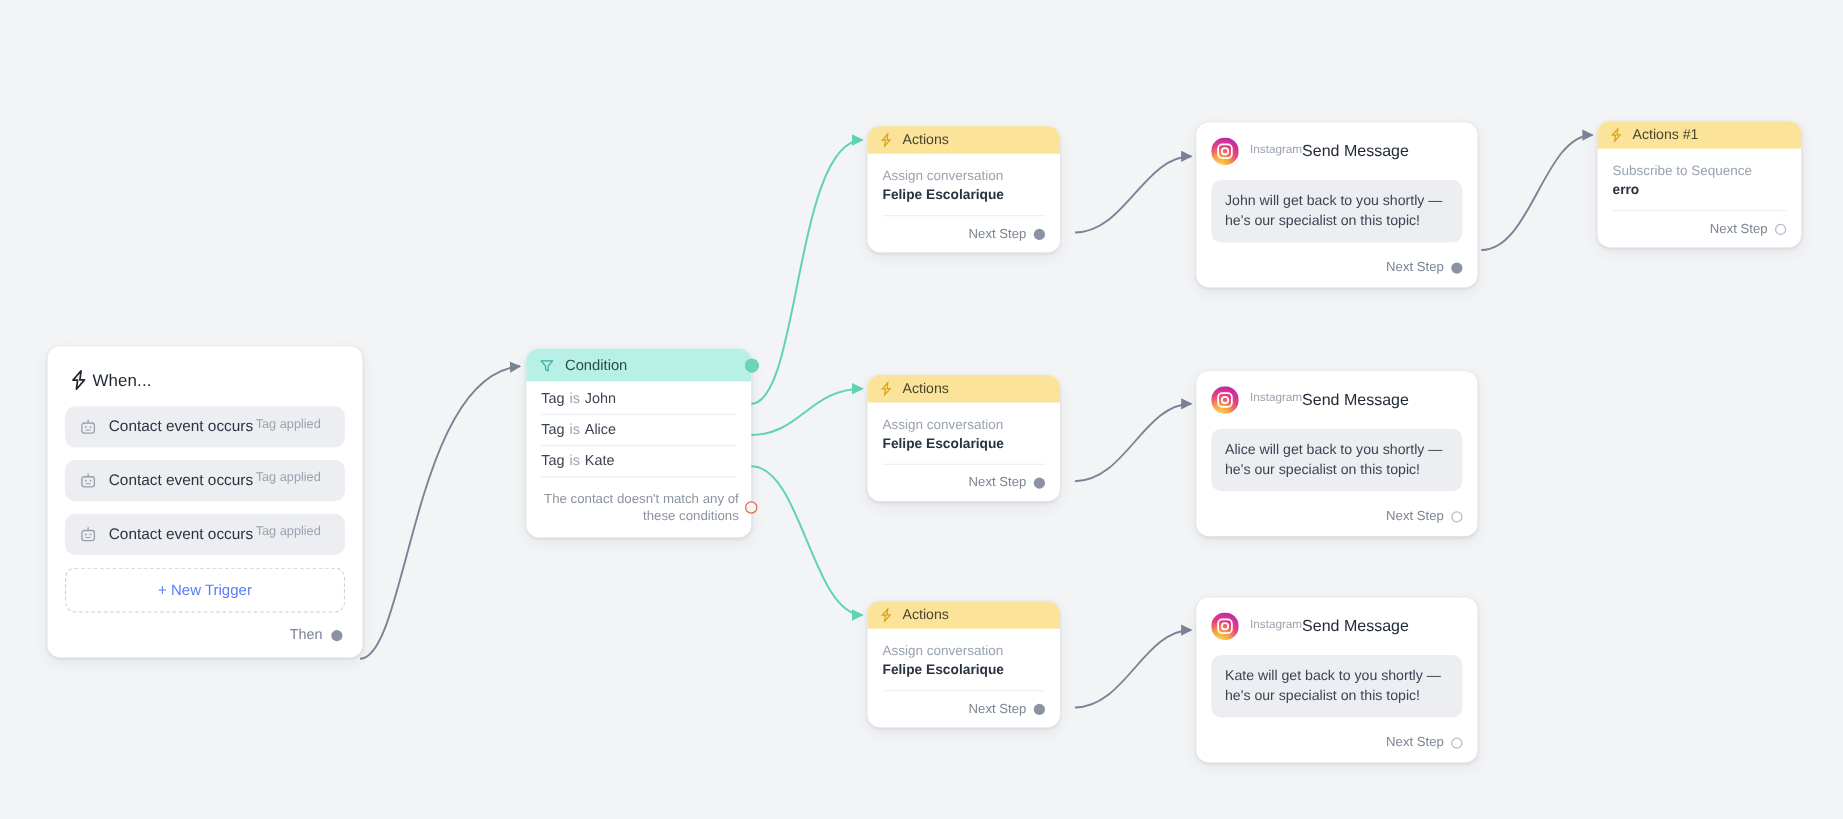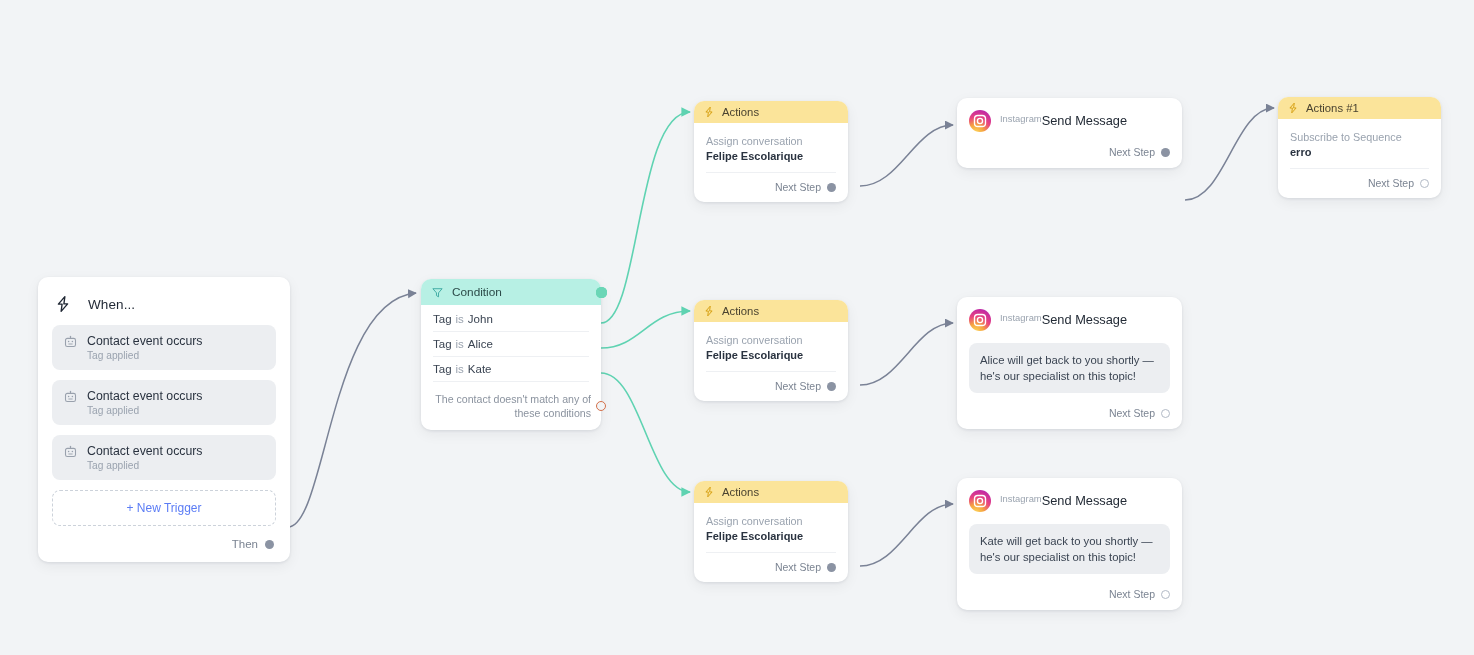--- a/index.html
+++ b/index.html
@@ -23,30 +23,30 @@
   .node {
     position: absolute;
     background: #ffffff;
     border-radius: 10px;
     box-shadow: 0 1px 3px rgba(16,24,40,.09), 0 4px 14px rgba(16,24,40,.06);
     z-index: 2;
   }
 
   
   #trigger-node { left: 38px; top: 277px; width: 252px; padding: 12px 14px 10px; }
-  .when-head { display: flex; align-items: center; gap: 16px; padding: 6px 2px 12px 2px; }
+  .when-head { display: flex; align-items: center; gap: 2px; padding: 6px 2px 12px 2px; }
   .when-head .title { font-size: 13.5px; color: #1f2733; letter-spacing: .1px; }
   .trigger-row {
     background: #eceef1;
     border-radius: 8px;
     padding: 9px 11px;
     display: flex; align-items: flex-start; gap: 9px;
     margin-bottom: 10px;
   }
-  .trigger-row .tx { display: flex; flex-direction: column; gap: 2px; }
+  .trigger-row .tx { display: flex; gap: 2px; }
   .trigger-row .t1 { font-size: 12.3px; color: #2a3340; }
   .trigger-row .t2 { font-size: 10.2px; color: #9aa3af; }
   .new-trigger {
     border: 1px dashed #ccd2da;
     border-radius: 8px;
     height: 36px;
     display: flex; align-items: center; justify-content: center;
     font-size: 12px; color: #5b7cf5;
     margin-top: 2px;
   }
@@ -339,20 +339,21 @@
           <circle cx="12" cy="12" r="12" fill="url(#ig1)"></circle>
           <rect x="6" y="6" width="12" height="12" rx="3.6" fill="none" stroke="#fff" stroke-width="1.5"></rect>
           <circle cx="12" cy="12" r="2.8" fill="none" stroke="#fff" stroke-width="1.5"></circle>
         </svg>
       </span>
       <span class="tt">
         <span class="t1">Instagram</span>
         <span class="t2">Send Message</span>
       </span>
     </div>
+    <div class="bubble">John will get back to you shortly — he's our specialist on this topic!</div>
     <div class="next-step">
       <span>Next Step</span>
       <span class="port-dot"></span>
     </div>
   </div>
 
   <div class="node msg-node" style="left:957px; top:297px;">
     <div class="msg-head">
       <span class="ico">
         <svg width="22" height="22" viewBox="0 0 24 24">

